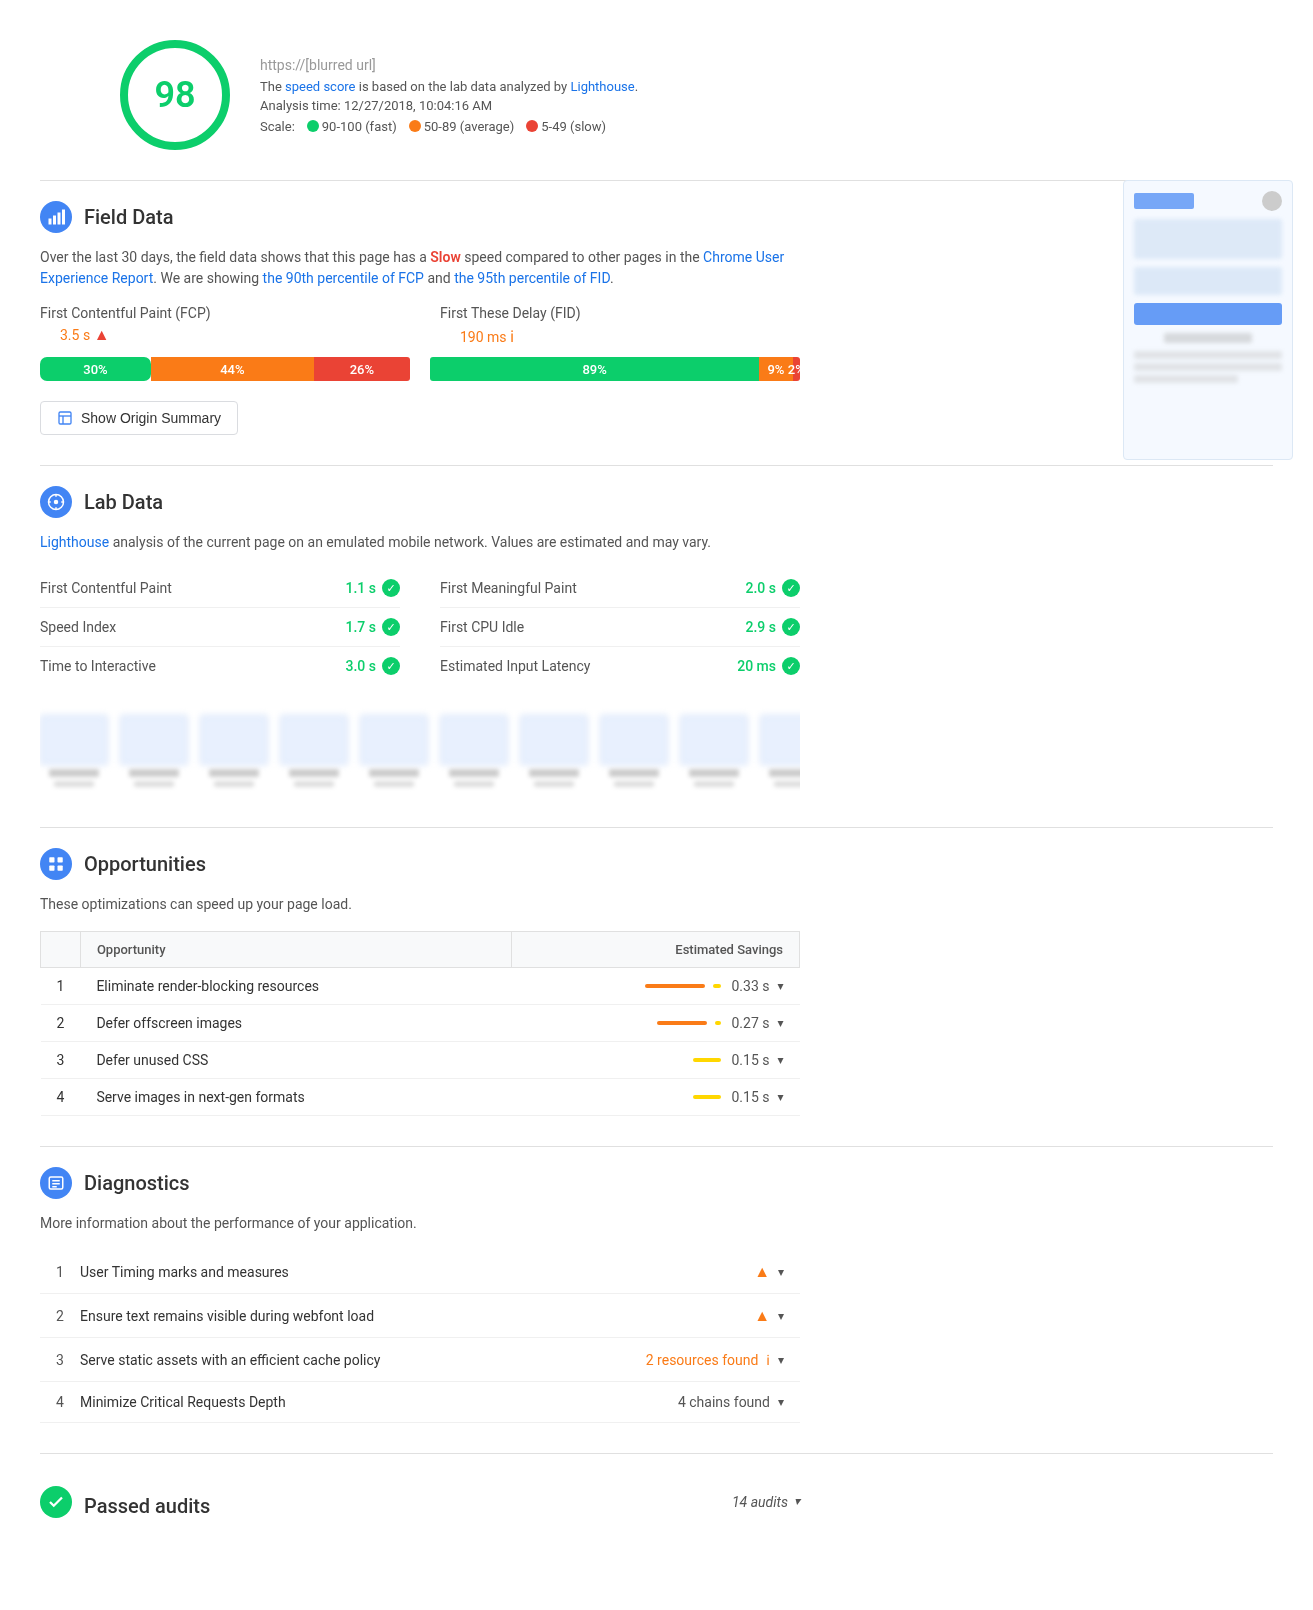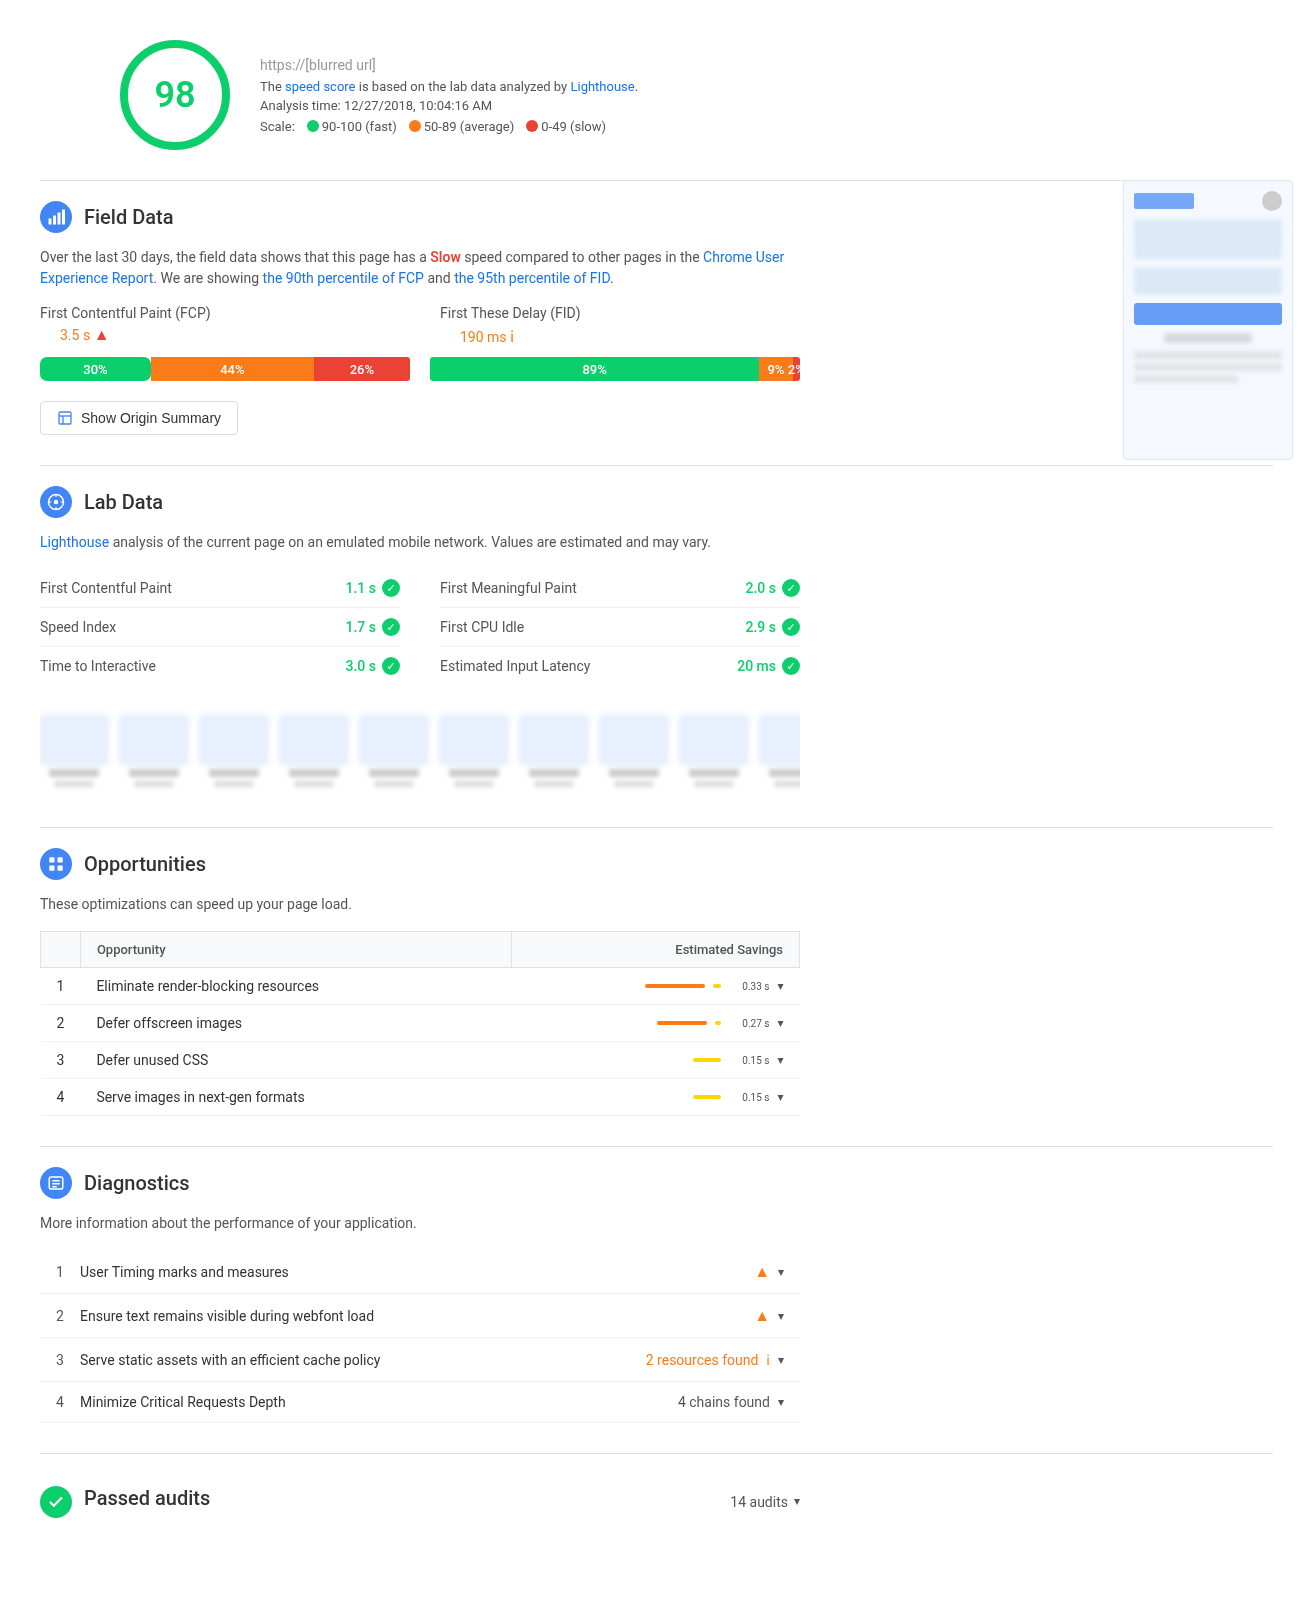--- a/index.html
+++ b/index.html
@@ -341,21 +341,21 @@
       display: flex;
       align-items: center;
       justify-content: flex-end;
       gap: 8px;
     }
     .savings-bar {
       height: 4px;
       border-radius: 2px;
     }
     .savings-value {
-      font-size: 10px;
+      font-size: 14px;
       color: #555;
       min-width: 40px;
       text-align: right;
     }
     .chevron-down {
       color: #555;
       font-size: 12px;
     }
 
     
@@ -390,28 +390,29 @@
       max-width: 760px;
     }
     .passed-header {
       display: flex;
       align-items: center;
       justify-content: space-between;
       padding: 12px 0;
     }
     .passed-left {
       display: flex;
-      align-items: flex-start;
+      align-items: flex-end;
       gap: 12px;
     }
     .passed-right {
       display: flex;
       gap: 6px;
       color: #555;
       font-size: 14px;
+      font-style: italic;
     }
   </style>
 </head>
 <body>
 
 <div class="page-wrapper">
 
   <div class="score-section">
     <div class="score-circle">
       <span class="score-number">98</span>
@@ -427,21 +428,21 @@
         <span class="scale-item">
           <span class="scale-dot" style="background:#0cce6b;"></span>
           <span>90-100 (fast)</span>
         </span>
         <span class="scale-item">
           <span class="scale-dot" style="background:#fa7b17;"></span>
           <span>50-89 (average)</span>
         </span>
         <span class="scale-item">
           <span class="scale-dot" style="background:#ea4335;"></span>
-          <span>0-49 (slow)</span>
+          <span>5-49 (slow)</span>
         </span>
       </div>
     </div>
   </div>
 
   <div class="ad-panel">
     <div class="ad-top-bar">
       <div class="ad-logo"></div>
       <div class="ad-x"></div>
     </div>

